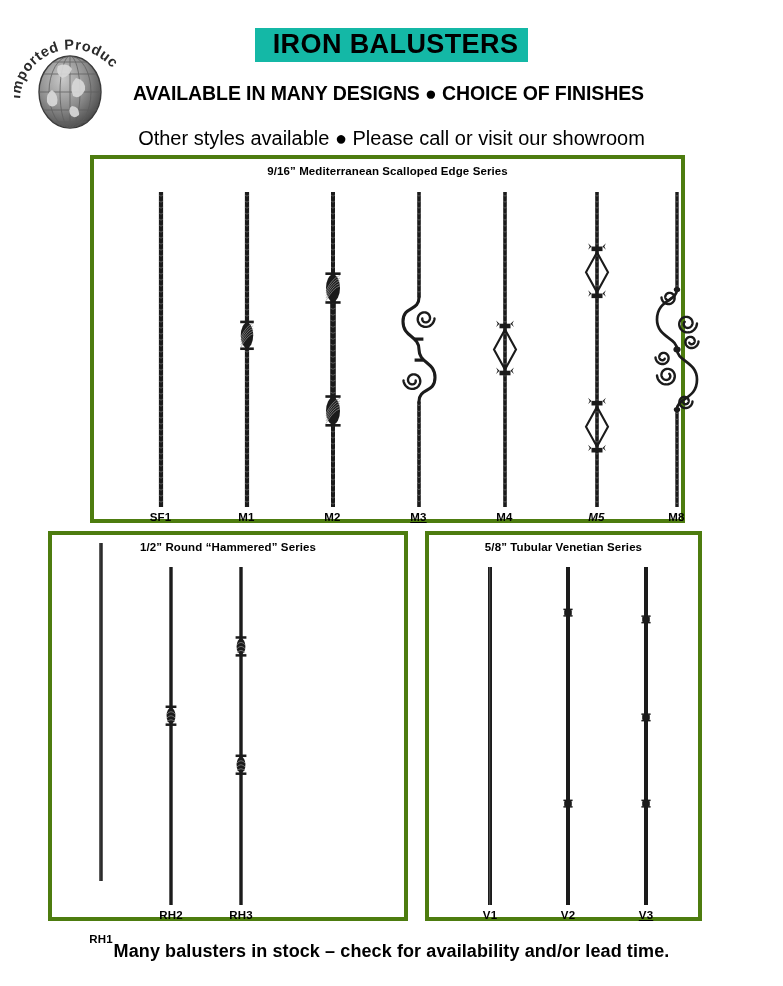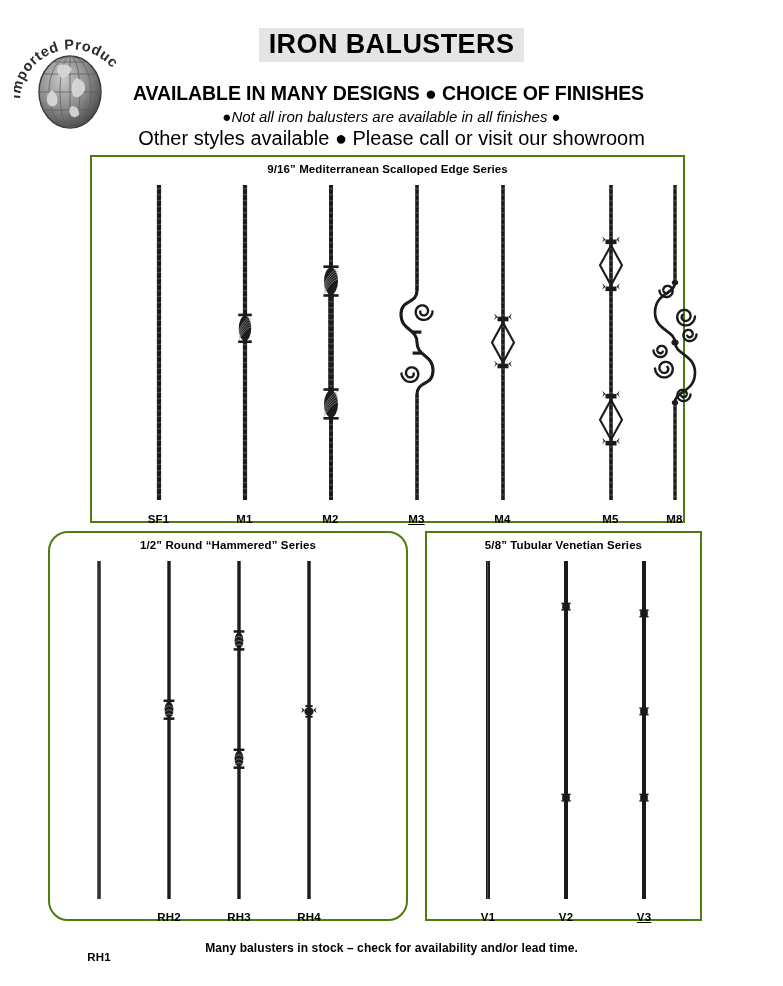--- a/index.html
+++ b/index.html
@@ -15,67 +15,67 @@
 
   
   .header{position:relative;height:145px;}
   .logo{
     position:absolute;left:14px;top:30px;width:104px;height:106px;
   }
   .logo svg{display:block;}
   .title-wrap{position:absolute;left:0;top:28px;width:783px;text-align:center;}
   .title{
     display:inline-block;
-    background:#e5e5e5;
+    background:#14b8a6;
     font-size:27px;font-weight:bold;letter-spacing:0.4px;
-    padding:2px 10px 3px 10px;
+    padding:2px 10px 3px 18px;
     line-height:1.06;
   }
   .subtitle1{
     position:absolute;left:0;top:82px;width:777px;text-align:center;
     font-size:19.5px;font-weight:bold;letter-spacing:-0.1px;
   }
   .subtitle2{
     position:absolute;left:0;top:108px;width:783px;text-align:center;
     font-size:15px;font-style:italic;font-weight:500;
   }
   .subtitle3{
     position:absolute;left:0;top:127px;width:783px;text-align:center;
     font-size:20px;
   }
 
   
   .panel{
     position:absolute;
-    border:2px solid #4d7c0f;
+    border:4px solid #4d7c0f;
     background:#fff;
     box-sizing:border-box;
   }
   .panel-title{
     position:absolute;left:0;top:6px;width:100%;text-align:center;
     font-size:11.5px;font-weight:bold;letter-spacing:0.1px;
   }
   .bal-col{
     position:absolute;bottom:0;top:0;
-    display:flex;flex-direction:column;align-items:center;justify-content:space-between;
+    display:flex;flex-direction:column;align-items:center;justify-content:center;
   }
   .bal-art{position:relative;width:100%;flex:0 0 auto;}
   .bal-art svg{display:block;margin:0 auto;}
   .bal-label{
     font-size:11.5px;font-weight:bold;margin-top:4px;
     letter-spacing:0.2px;
   }
 
   #panelMed{left:90px;top:155px;width:595px;height:368px;}
-  #panelRH{left:48px;top:531px;width:360px;height:390px;border-radius:20px;}
+  #panelRH{left:48px;top:531px;width:360px;height:390px;}
   #panelV{left:425px;top:531px;width:277px;height:390px;}
 
   .footer{
     position:absolute;left:0;top:941px;width:783px;text-align:center;
-    font-size:12px;font-weight:bold;letter-spacing:0.1px;
+    font-size:18px;font-weight:bold;letter-spacing:0.1px;
   }
 </style>
 </head>
 <body>
 
 <div class="page">
 
   <div class="header">
 
     <div class="logo">
@@ -112,21 +112,20 @@
           <textPath href="#arcpath" startOffset="4%">Imported Products</textPath>
         </text>
       </svg>
     </div>
 
     <div class="title-wrap">
       <span class="title">IRON BALUSTERS</span>
     </div>
 
     <div class="subtitle1">AVAILABLE IN MANY DESIGNS ● CHOICE OF FINISHES</div>
-    <div class="subtitle2">●Not all iron balusters are available in all finishes ●</div>
     <div class="subtitle3">Other styles available ● Please call or visit our showroom</div>
   </div>
 
   <div class="panel" id="panelMed">
     <div class="panel-title">9/16” Mediterranean Scalloped Edge Series</div>
   <div class="bal-col" style="left: 24px; top: 28px; width: 85px; height: 340px;">
         <div class="bal-art">
           <svg width="60" height="315" viewBox="0 0 60 315">
             <rect x="27.9" y="0" width="4.2" height="315" fill="#1b1b1b"></rect>
             <path d="M27.9,3 q2.1,2.4 4.2,0" stroke="#7d7d7d" stroke-width="0.85" fill="none" opacity="0.75"></path>
@@ -433,21 +432,21 @@
             <rect x="24.5" y="131.7" width="11" height="4.6" fill="#1b1b1b"></rect>
             <path d="M24.5,131.7 l-3.4,-3.2 l1.6,3.2 l-1.6,3.2 z" fill="#1b1b1b"></path>
             <path d="M35.5,131.7 l3.4,-3.2 l-1.6,3.2 l1.6,3.2 z" fill="#1b1b1b"></path>
             <rect x="24.5" y="178.7" width="11" height="4.6" fill="#1b1b1b"></rect>
             <path d="M24.5,178.7 l-3.4,-3.2 l1.6,3.2 l-1.6,3.2 z" fill="#1b1b1b"></path>
             <path d="M35.5,178.7 l3.4,-3.2 l-1.6,3.2 l1.6,3.2 z" fill="#1b1b1b"></path>
           </svg>
         </div>
         <div class="bal-label">M4</div>
       </div>
-      <div class="bal-col" style="left: 476px; top: 28px; width: 85px; height: 340px;">
+      <div class="bal-col" style="left: 460px; top: 28px; width: 85px; height: 340px; font-style: italic;">
         <div class="bal-art">
           <svg width="60" height="315" viewBox="0 0 60 315">
             <rect x="28.2" y="0" width="3.6" height="315" fill="#1b1b1b"></rect>
             <path d="M28.2,3 q1.8,2.4 3.6,0" stroke="#7d7d7d" stroke-width="0.85" fill="none" opacity="0.75"></path>
             <path d="M28.2,9 q1.8,2.4 3.6,0" stroke="#7d7d7d" stroke-width="0.85" fill="none" opacity="0.75"></path>
             <path d="M28.2,15 q1.8,2.4 3.6,0" stroke="#7d7d7d" stroke-width="0.85" fill="none" opacity="0.75"></path>
             <path d="M28.2,21 q1.8,2.4 3.6,0" stroke="#7d7d7d" stroke-width="0.85" fill="none" opacity="0.75"></path>
             <path d="M28.2,27 q1.8,2.4 3.6,0" stroke="#7d7d7d" stroke-width="0.85" fill="none" opacity="0.75"></path>
             <path d="M28.2,33 q1.8,2.4 3.6,0" stroke="#7d7d7d" stroke-width="0.85" fill="none" opacity="0.75"></path>
             <path d="M28.2,39 q1.8,2.4 3.6,0" stroke="#7d7d7d" stroke-width="0.85" fill="none" opacity="0.75"></path>
@@ -606,33 +605,20 @@
             <ellipse cx="30" cy="197.73" rx="4.4" ry="8" fill="#1b1b1b"></ellipse>
             <rect x="24.6" y="187.53" width="10.8" height="2.5" fill="#1b1b1b"></rect>
             <rect x="24.6" y="205.42999999999998" width="10.8" height="2.5" fill="#1b1b1b"></rect>
             <path d="M25.8,196.13 Q30,191.32999999999998 34.2,196.13" stroke="#8d8d8d" stroke-width="0.9" fill="none" opacity="0.8"></path>
             <path d="M25.8,200.13 Q30,195.32999999999998 34.2,200.13" stroke="#8d8d8d" stroke-width="0.9" fill="none" opacity="0.8"></path>
             <path d="M25.8,204.13 Q30,199.32999999999998 34.2,204.13" stroke="#8d8d8d" stroke-width="0.9" fill="none" opacity="0.8"></path>
           </svg>
         </div>
         <div class="bal-label">RH3</div>
       </div>
-      <div class="bal-col" style="left: 224px; top: 28px; width: 70px; height: 362px;">
-        <div class="bal-art">
-          <svg width="60" height="338" viewBox="0 0 60 338">
-            <rect x="28.3" y="0" width="3.4" height="338" fill="#1b1b1b"></rect>
-            <ellipse cx="30" cy="150.41" rx="4.6" ry="4.2" fill="#1b1b1b"></ellipse>
-            <path d="M25.4,148.81 l-3.2,-2.6 l1.4,2.9 l-1.4,2.9 l3.2,-2.6 z" fill="#1b1b1b"></path>
-            <path d="M34.6,148.81 l3.2,-2.6 l-1.4,2.9 l1.4,2.9 l-3.2,-2.6 z" fill="#1b1b1b"></path>
-            <rect x="26.4" y="144.10999999999999" width="7.2" height="2" fill="#1b1b1b"></rect>
-            <rect x="26.4" y="154.71" width="7.2" height="2" fill="#1b1b1b"></rect>
-          </svg>
-        </div>
-        <div class="bal-label">RH4</div>
-      </div>
     </div>
 
   <div class="panel" id="panelV">
     <div class="panel-title">5/8” Tubular Venetian Series</div>
   <div class="bal-col" style="left: 22px; top: 28px; width: 78px; height: 362px;">
         <div class="bal-art">
           <svg width="60" height="338" viewBox="0 0 60 338">
             <rect x="28" y="0" width="4" height="338" fill="#1b1b1b"></rect>
             <rect x="29" y="0" width="1.2" height="338" fill="#717171" opacity="0.55"></rect>
           </svg>

